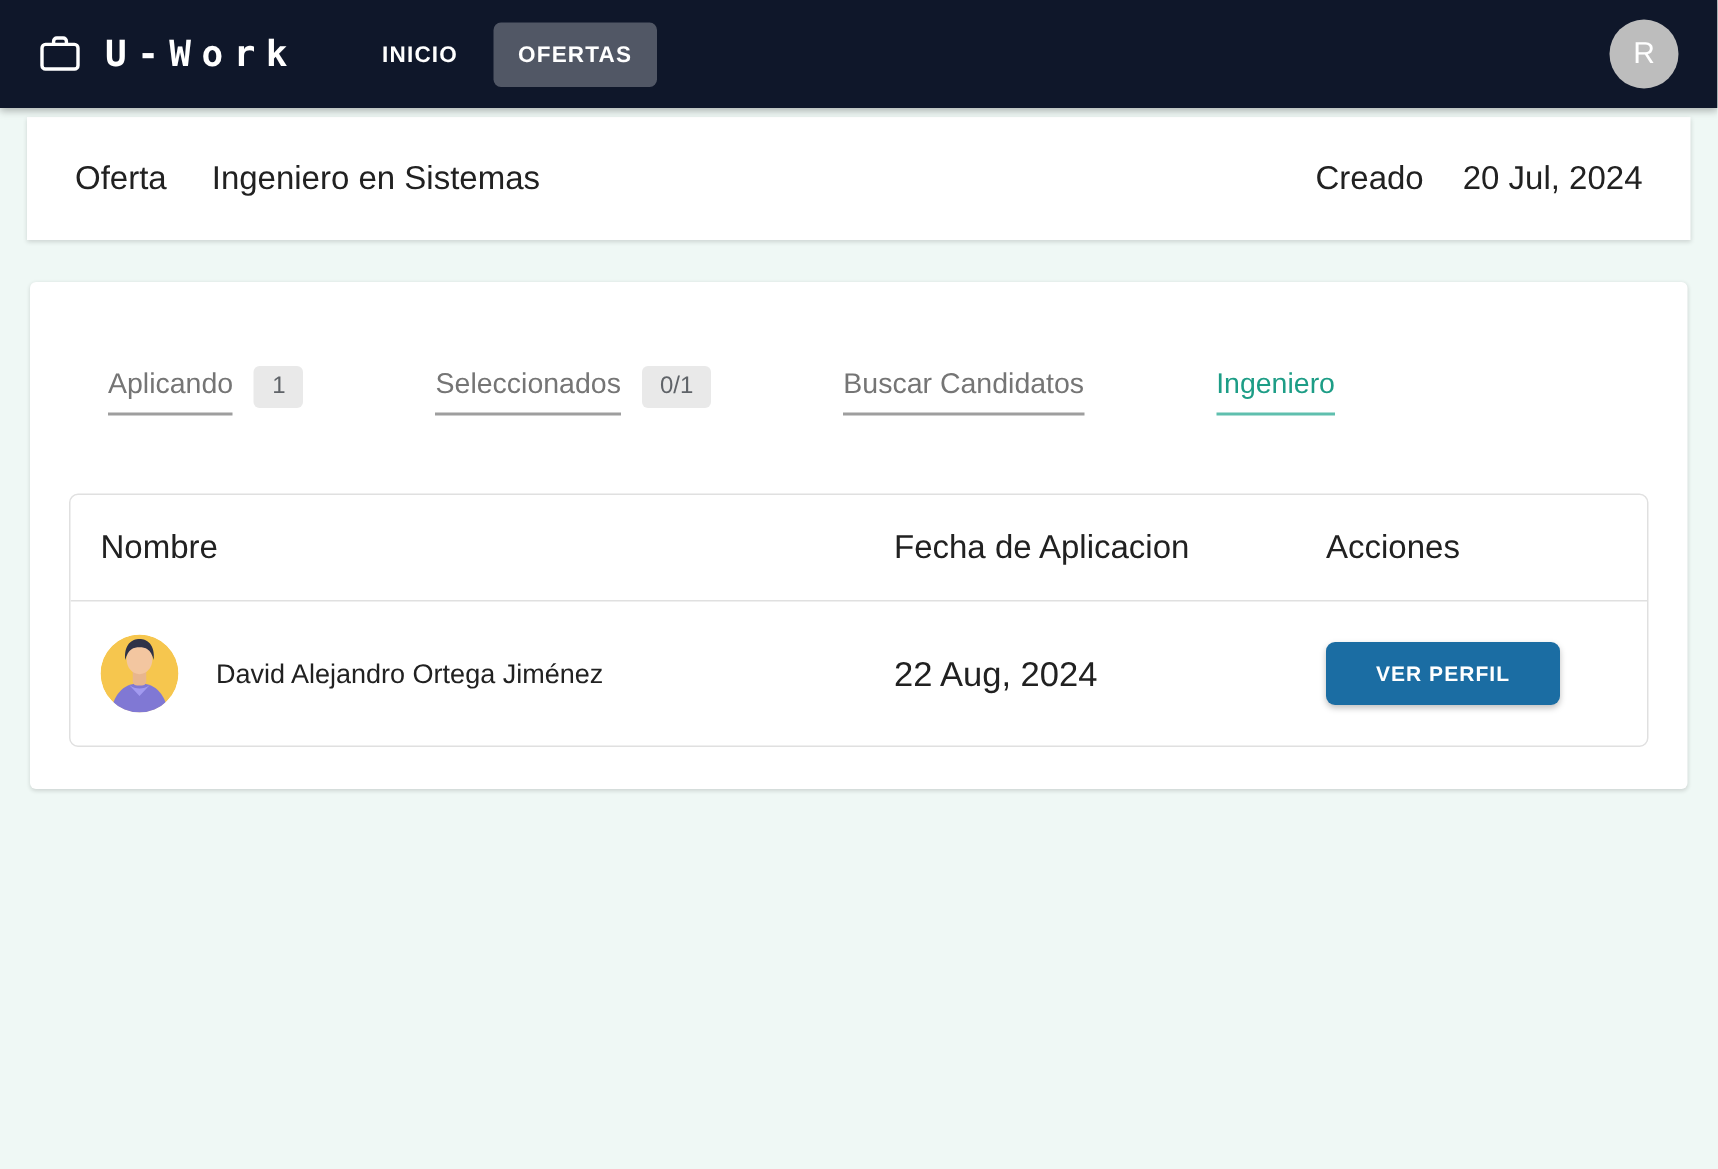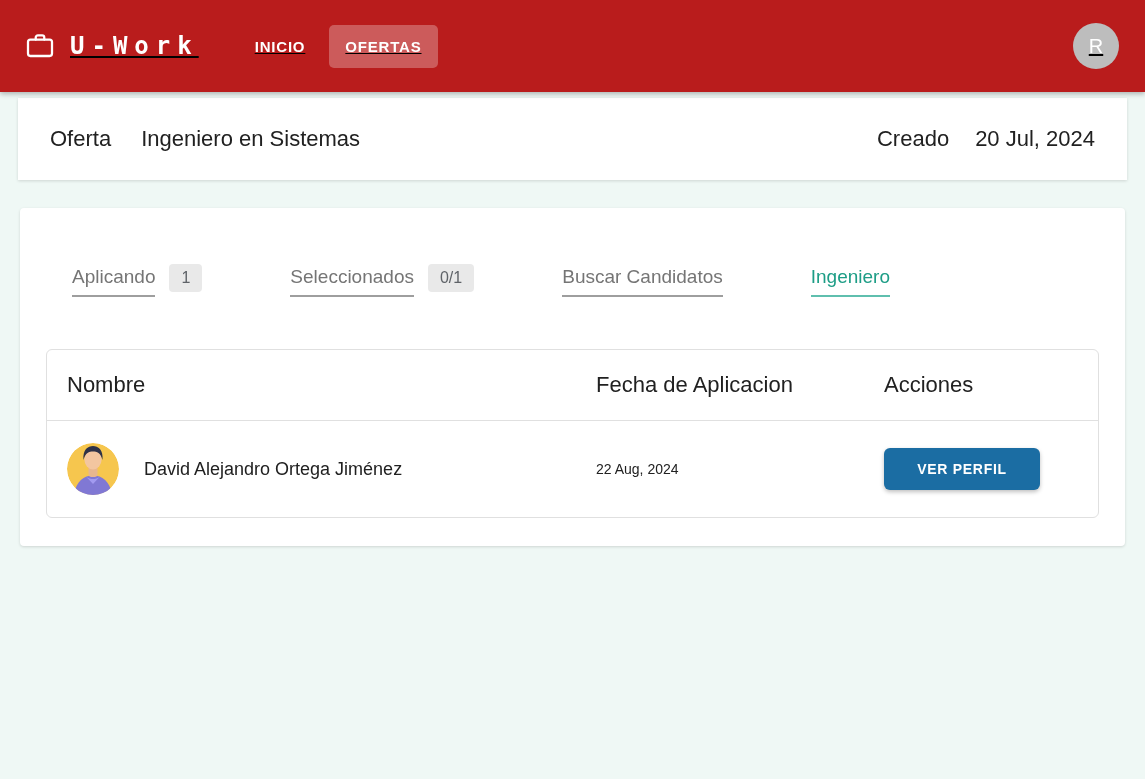--- a/index.html
+++ b/index.html
@@ -6,26 +6,26 @@
   body{
     width:1145px;height:779px;
     background:#eff8f5;
     font-family:"Liberation Sans", sans-serif;
     overflow:hidden;
     -webkit-font-smoothing:antialiased;
   }
 
   
   .app-header{
-    height:92px;
-    background:#b91c1c;
+    height:72px;
+    background:#0f172a;
     display:flex;align-items:center;
     padding:0 26px 0 24px;
     box-shadow:0 2px 5px rgba(0,0,0,0.28);
-    position:relative;z-index:5;text-decoration:underline;
+    position:relative;z-index:5;
   }
   .brand{display:flex;align-items:center;cursor:pointer;}
   .brand-icon{width:32px;height:32px;margin-right:14px;display:block;}
   .brand-name{
     color:#ffffff;
     font-family:"DejaVu Sans Mono", monospace;
     font-weight:bold;
     font-size:24px;
     letter-spacing:7px;
     white-space:nowrap;
@@ -120,21 +120,21 @@
     font-size:22px;
     color:#212121;
   }
   .t-row{height:96px;}
   .cell-name{display:flex;align-items:center;}
   .row-avatar{
     width:52px;height:52px;border-radius:50%;
     overflow:hidden;flex:0 0 auto;display:block;
   }
   .candidate-name{margin-left:25px;font-size:18px;color:#212121;}
-  .cell-date{font-size:14px;color:#212121;}
+  .cell-date{font-size:23px;color:#212121;}
   .btn-profile{
     display:inline-flex;align-items:center;justify-content:center;
     width:156px;height:42px;
     background:#1b6da3;
     color:#ffffff;
     border:none;border-radius:6px;
     font-family:"Liberation Sans", sans-serif;
     font-size:14px;font-weight:bold;letter-spacing:0.7px;
     box-shadow:0 2px 4px rgba(0,0,0,0.25);
     cursor:pointer;

